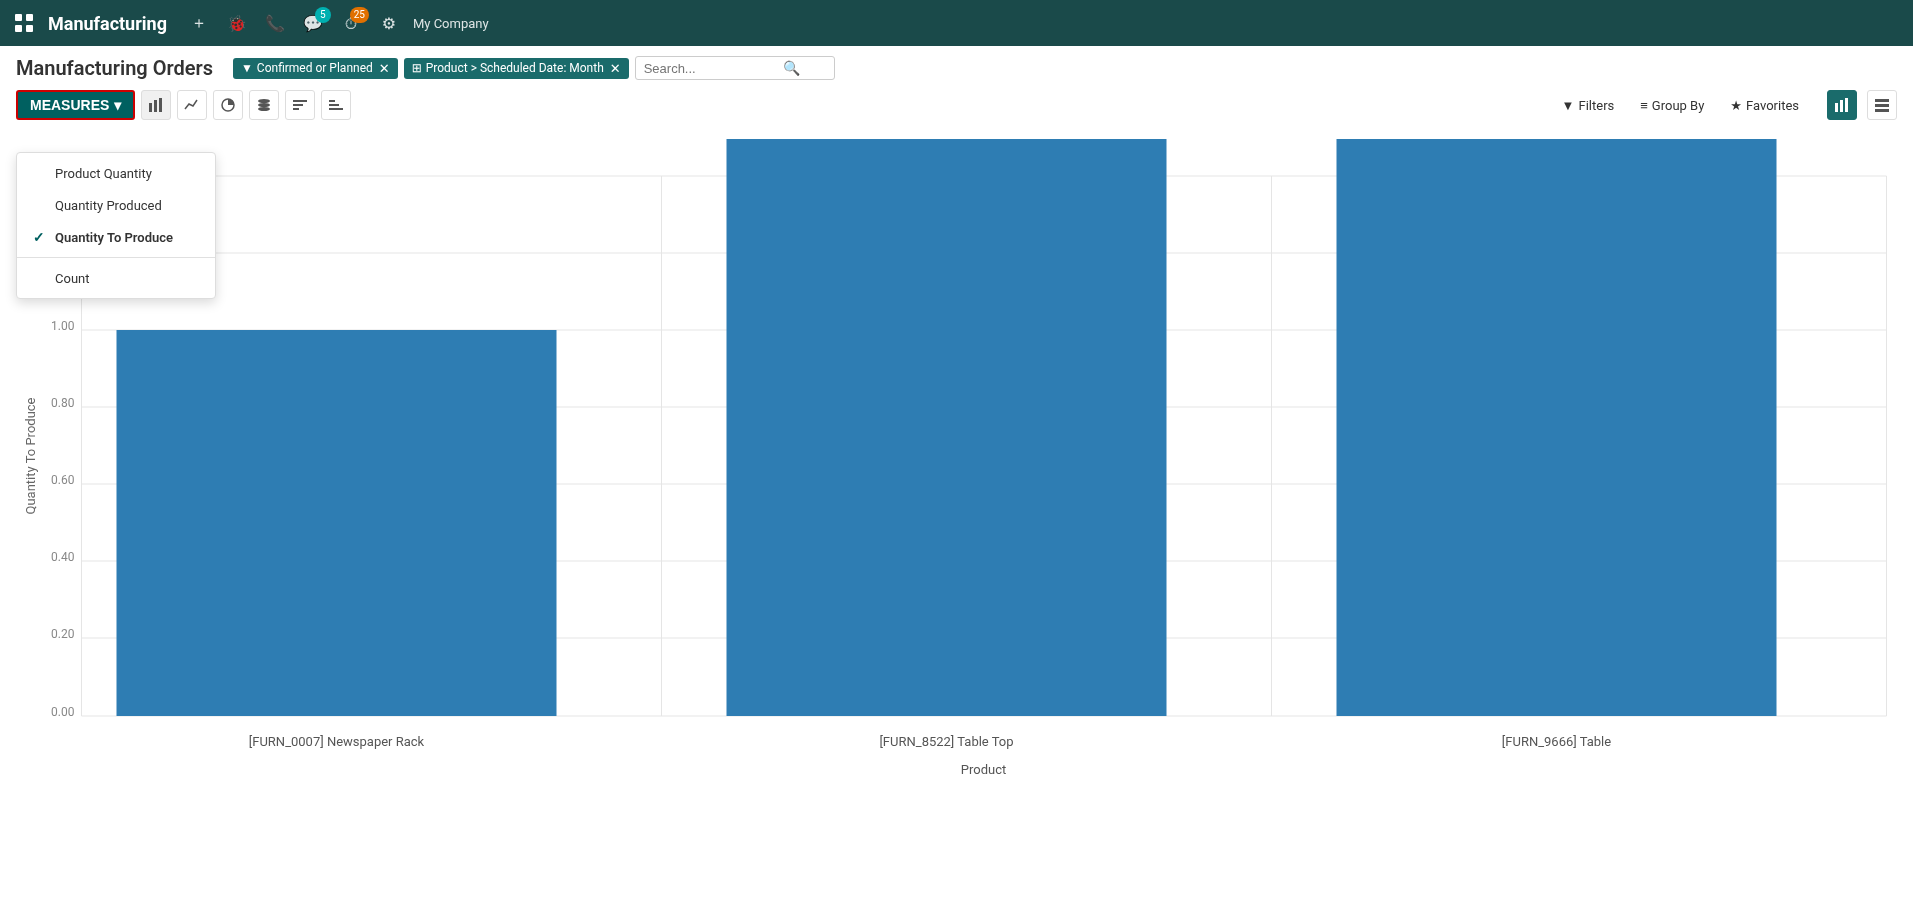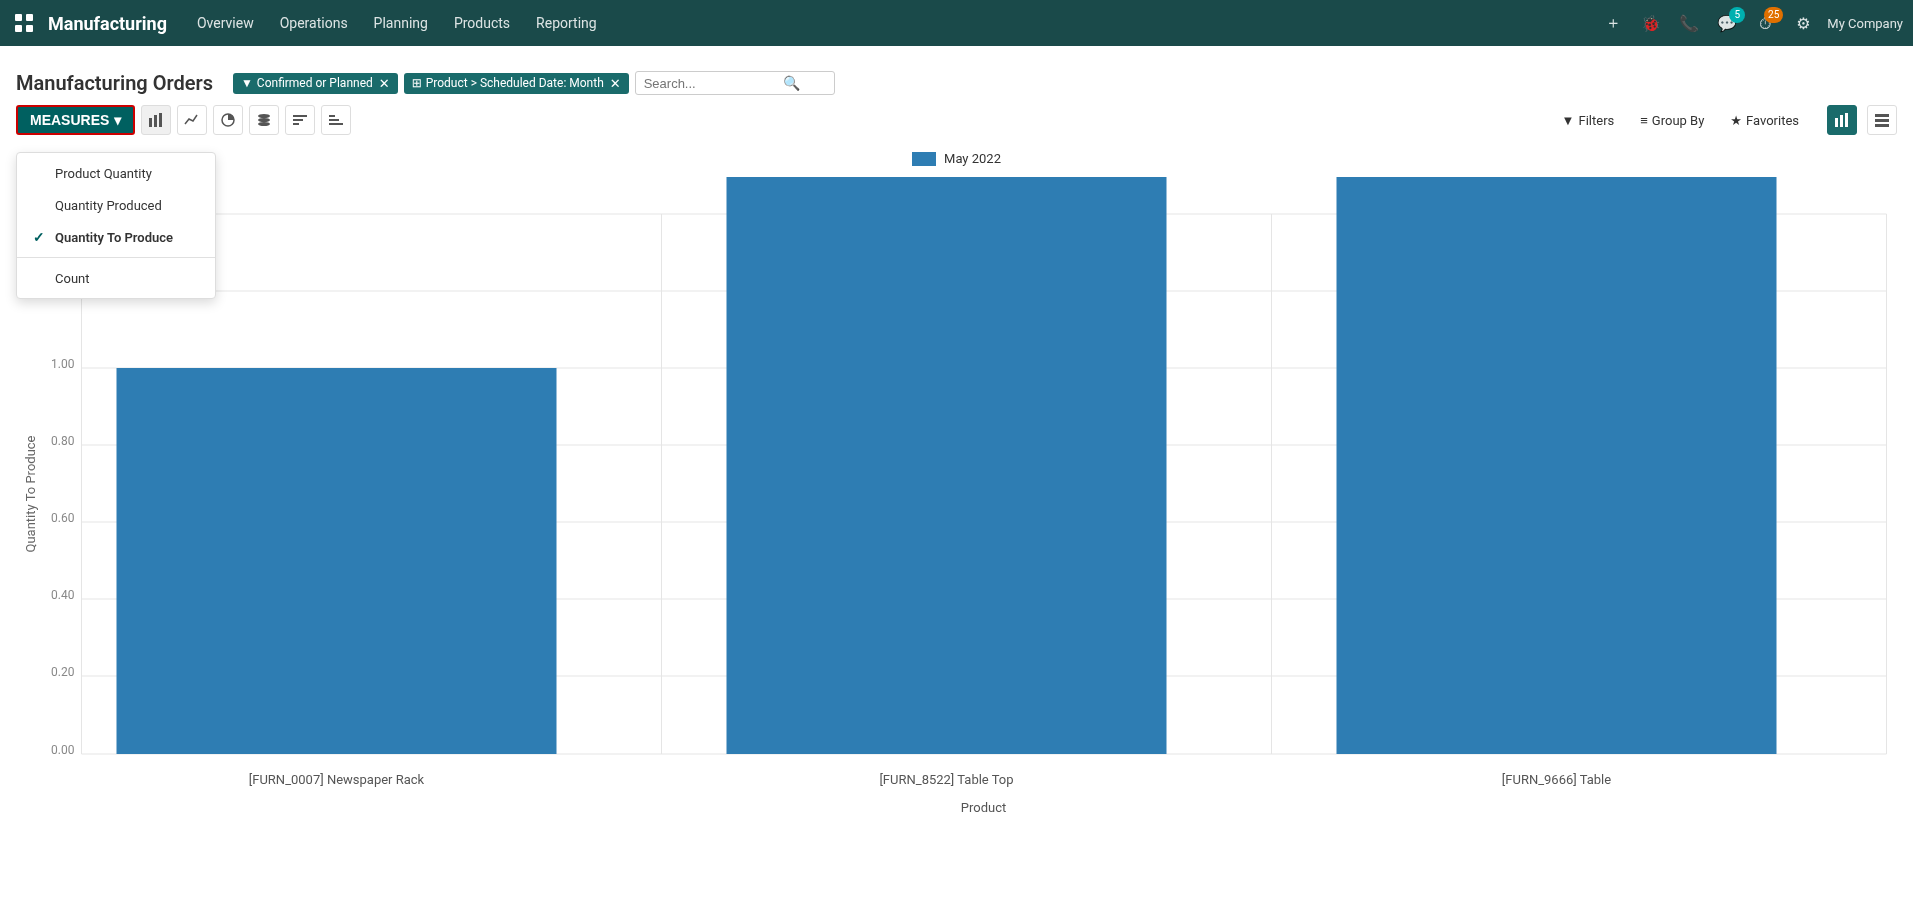--- a/index.html
+++ b/index.html
@@ -50,21 +50,21 @@
     }
     .topnav-avatar {
       width: 30px; height: 30px; border-radius: 50%; background: #888; overflow: hidden; display: flex; align-items: center; justify-content: center;
     }
     .topnav-avatar svg { width: 30px; height: 30px; }
     .topnav-username { color: rgba(255,255,255,0.85); font-size: 13px; white-space: nowrap; }
 
     
     .page-header {
       display: flex; align-items: center; justify-content: space-between;
-      padding: 25px 16px 6px 16px;
+      padding: 10px 16px 6px 16px;
     }
     .page-title {
       font-size: 20px; font-weight: 600; color: #333;
     }
     .filter-bar {
       display: flex; align-items: center; gap: 6px; flex: 1; margin-left: 20px; flex-wrap: wrap;
     }
     .filter-tag {
       display: flex; align-items: center; gap: 4px;
       background: #1a6b6b; color: #fff; border-radius: 3px; padding: 3px 8px; font-size: 12px;
@@ -142,27 +142,20 @@
 <div class="topnav">
   <div class="topnav-grid-icon">
     <svg width="20" height="20" viewBox="0 0 20 20" fill="white">
       <rect x="1" y="1" width="7" height="7" rx="1"></rect>
         <rect x="12" y="1" width="7" height="7" rx="1"></rect>
       <rect x="1" y="12" width="7" height="7" rx="1"></rect>
         <rect x="12" y="12" width="7" height="7" rx="1"></rect>
     </svg>
   </div>
   <div class="topnav-brand">Manufacturing</div>
-  <div class="topnav-menu">
-    <div class="topnav-menu-item">Overview</div>
-    <div class="topnav-menu-item">Operations</div>
-    <div class="topnav-menu-item">Planning</div>
-    <div class="topnav-menu-item">Products</div>
-    <div class="topnav-menu-item">Reporting</div>
-  </div>
   <div class="topnav-actions">
     <div class="topnav-icon-btn">＋</div>
     <div class="topnav-icon-btn">🐞</div>
     <div class="topnav-icon-btn">📞</div>
     <div class="topnav-icon-btn" style="position:relative;">
       💬
       <span class="badge">5</span>
     </div>
     <div class="topnav-icon-btn" style="position:relative;">
       ⏱
@@ -285,24 +278,20 @@
   </div>
   <div class="measures-divider"></div>
   <div class="measures-item">
     <span class="check-mark">&nbsp;</span>
     <span>Count</span>
   </div>
 </div>
 
 <div class="chart-container">
 
-  <div class="chart-legend">
-    <span class="legend-color"></span>
-    <span class="legend-label">May 2022</span>
-  </div>
 
   <div class="chart-svg-wrap">
     <svg viewBox="0 0 1880 640" width="100%" height="640">
 
       <g>
 
         <text x="18" y="320" font-size="13" fill="#666" text-anchor="middle" transform="rotate(-90, 18, 320)">Quantity To Produce</text>
 
         <text x="58" y="580" font-size="12" fill="#888" text-anchor="end">0.00</text>
         <text x="58" y="502" font-size="12" fill="#888" text-anchor="end">0.20</text>

